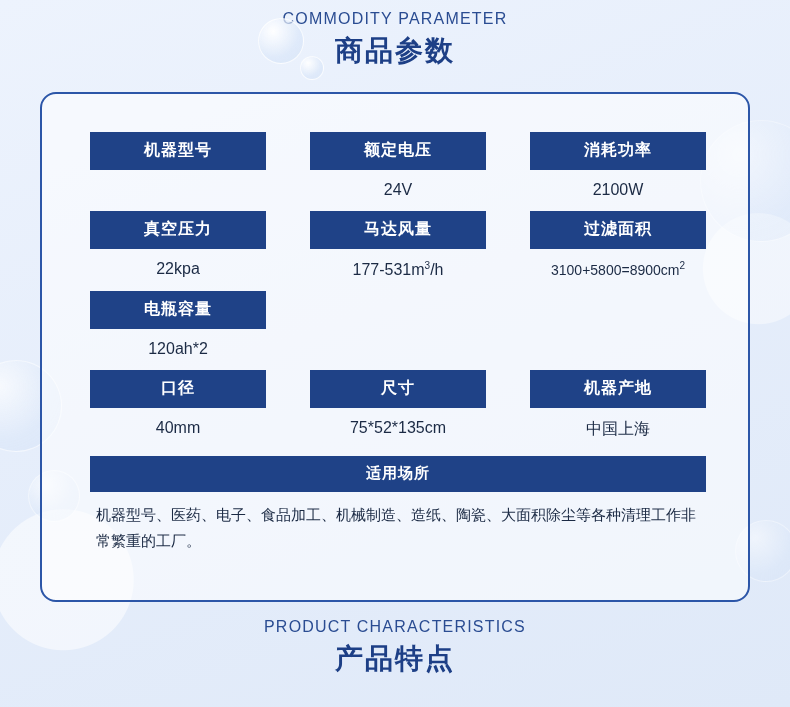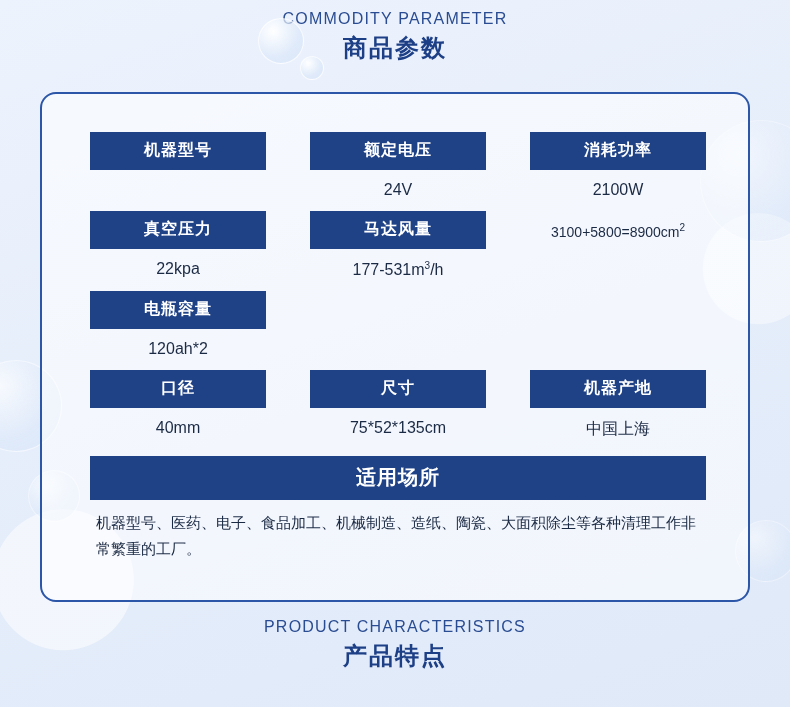--- a/index.html
+++ b/index.html
@@ -48,21 +48,21 @@
 
   .en-title {
     color: #2a4c92;
     font-size: 16px;
     letter-spacing: 1.2px;
     margin: 0 0 4px 0;
     font-weight: 400;
   }
   .cn-title {
     color: #1d3f86;
-    font-size: 24px;
+    font-size: 28px;
     font-weight: 700;
     margin: 0;
     letter-spacing: 2px;
   }
 
   .card {
     position: absolute;
     left: 40px;
     top: 92px;
     width: 710px;
@@ -105,21 +105,21 @@
     font-size: 10px;
     vertical-align: super;
   }
   .value.small {
     font-size: 14px;
   }
 
   .wide-label {
     background: #1f4287;
     color: #ffffff;
-    font-size: 20px;
+    font-size: 15px;
     font-weight: 700;
     text-align: center;
     padding: 8px 0 9px 0;
     letter-spacing: 1px;
     margin-top: 4px;
   }
   .note {
     color: #1b2a44;
     font-size: 15px;
     line-height: 26px;
@@ -164,20 +164,21 @@
       <div class="row">
         <div class="cell">
           <div class="label">真空压力</div>
           <div class="value">22kpa</div>
         </div>
         <div class="cell">
           <div class="label">马达风量</div>
           <div class="value"><span>177-531m</span><sup>3</sup><span>/h</span></div>
         </div>
         <div class="cell">
+          <div class="label">过滤面积</div>
           <div class="value small"><span>3100+5800=8900cm</span><sup>2</sup><span></span></div>
         </div>
       </div>
 
       <div class="row">
         <div class="cell">
           <div class="label">电瓶容量</div>
           <div class="value">120ah*2</div>
         </div>
       </div>

